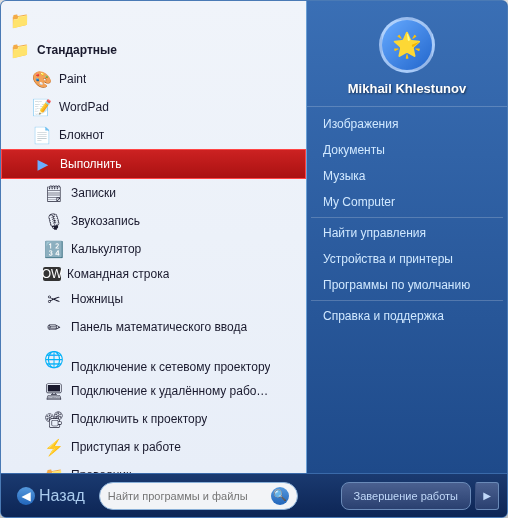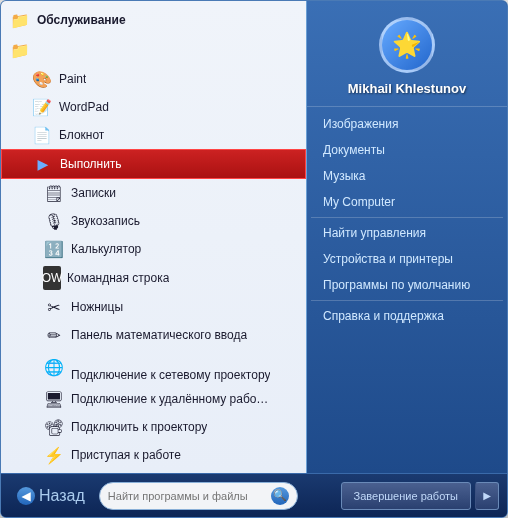--- a/index.html
+++ b/index.html
@@ -232,21 +232,21 @@
       justify-content: flex-end;
       padding: 0 8px;
       gap: 4px;
     }
 
     .shutdown-btn {
       height: 28px;
       padding: 0 12px;
       background: linear-gradient(to bottom, #4a6090, #2a4070);
       border: 1px solid #6a8ab8;
-      border-radius: 3px;
+      border-radius: 8px;
       color: #c0d8f8;
       font-size: 11px;
       cursor: pointer;
       display: flex;
       align-items: center;
       gap: 4px;
     }
 
     .shutdown-arrow-btn {
       height: 28px;
@@ -295,25 +295,25 @@
 <body>
 
 <div class="start-menu">
   <div class="menu-body">
 
     <div class="left-panel">
       <div class="left-panel-content">
 
         <div class="section-header">
           <span class="icon icon-folder">📁</span>
-          <span class="item-label">Обслуживание</span>
         </div>
 
         <div class="section-header">
           <span class="icon icon-folder">📁</span>
+          <span class="item-label">Стандартные</span>
         </div>
 
         <div class="menu-item" style="padding-left:30px">
           <span class="icon">🎨</span>
           <span class="item-label">Paint</span>
         </div>
 
         <div class="menu-item" style="padding-left:30px">
           <span class="icon">📝</span>
           <span class="item-label">WordPad</span>
@@ -338,21 +338,21 @@
           <span class="icon">🎙</span>
           <span class="item-label">Звукозапись</span>
         </div>
 
         <div class="menu-item" style="padding-left:42px">
           <span class="icon">🔢</span>
           <span class="item-label">Калькулятор</span>
         </div>
 
         <div class="menu-item" style="padding-left:42px">
-          <span class="icon" style="font-size:12px;color:white;background:#333;width:18px;height:24px;display:flex;align-items:center;justify-content:center;border-radius:2px;">OW</span>
+          <span class="icon" style="font-size:12px;color:white;background:#333;width:18px;height:14px;display:flex;align-items:center;justify-content:center;border-radius:2px;">OW</span>
           <span class="item-label">Командная строка</span>
         </div>
 
         <div class="menu-item" style="padding-left:42px">
           <span class="icon">✂</span>
           <span class="item-label">Ножницы</span>
         </div>
 
         <div class="menu-item" style="padding-left:42px">
           <span class="icon">✏</span>

